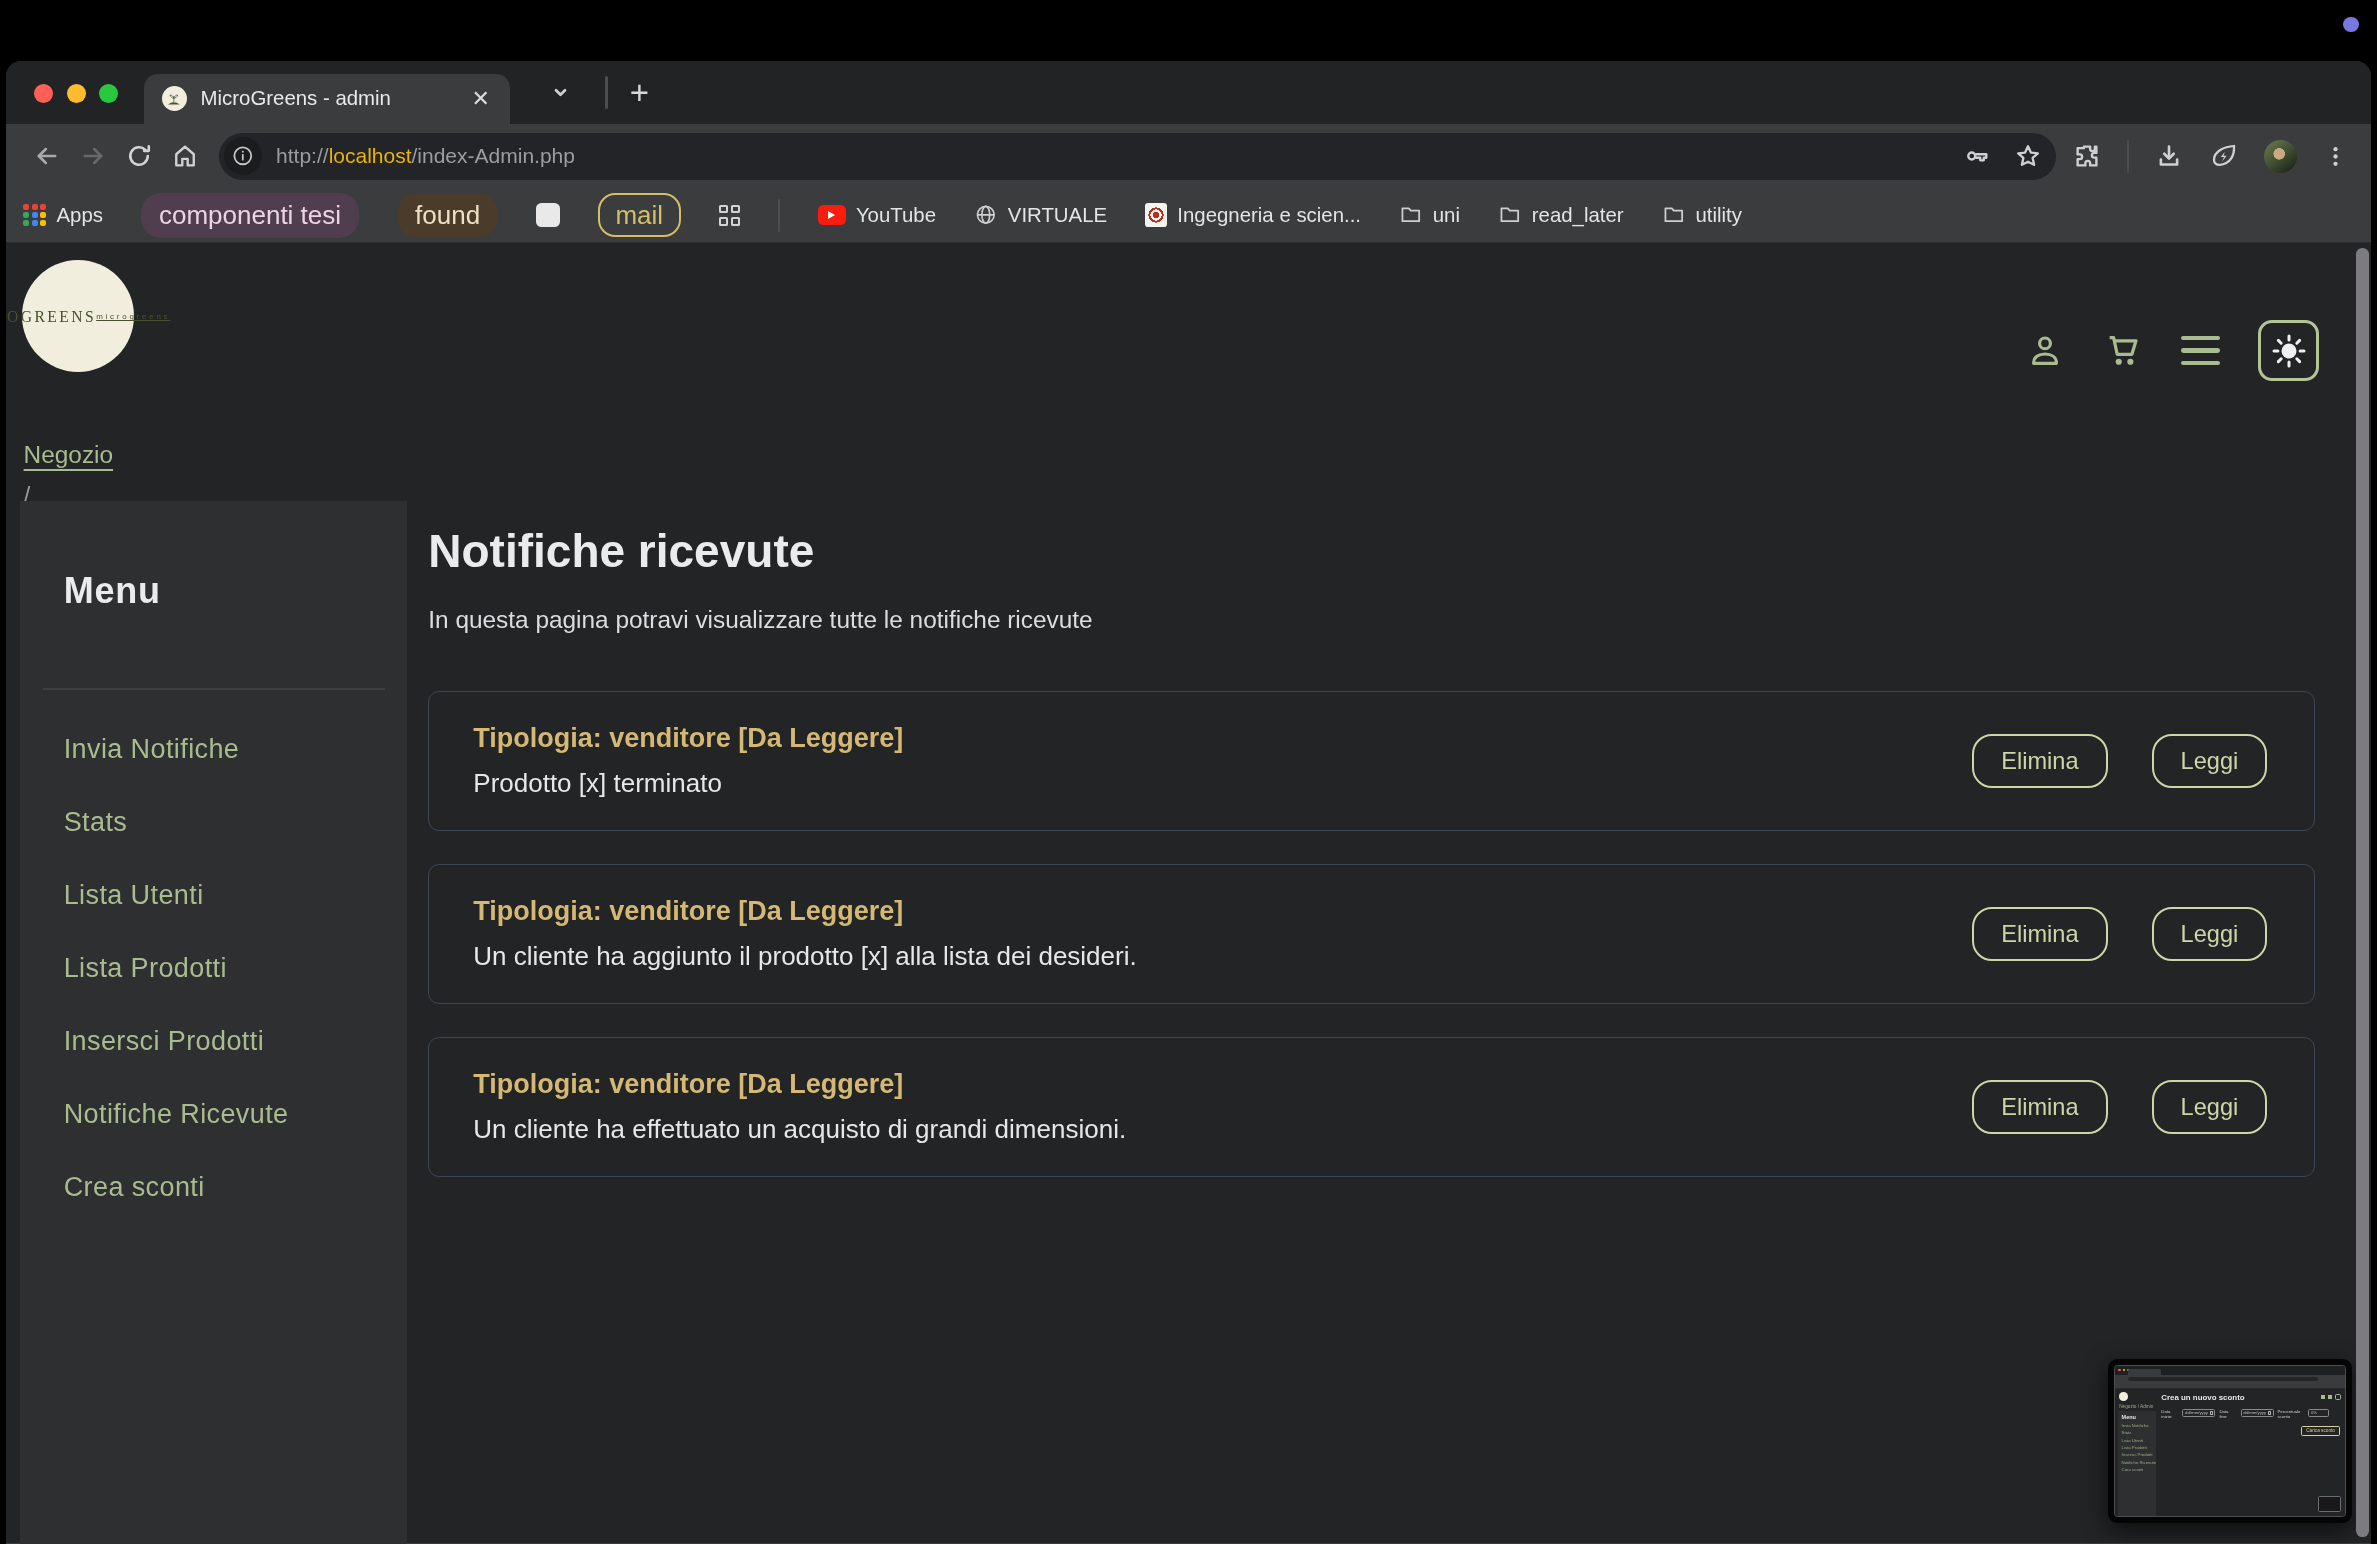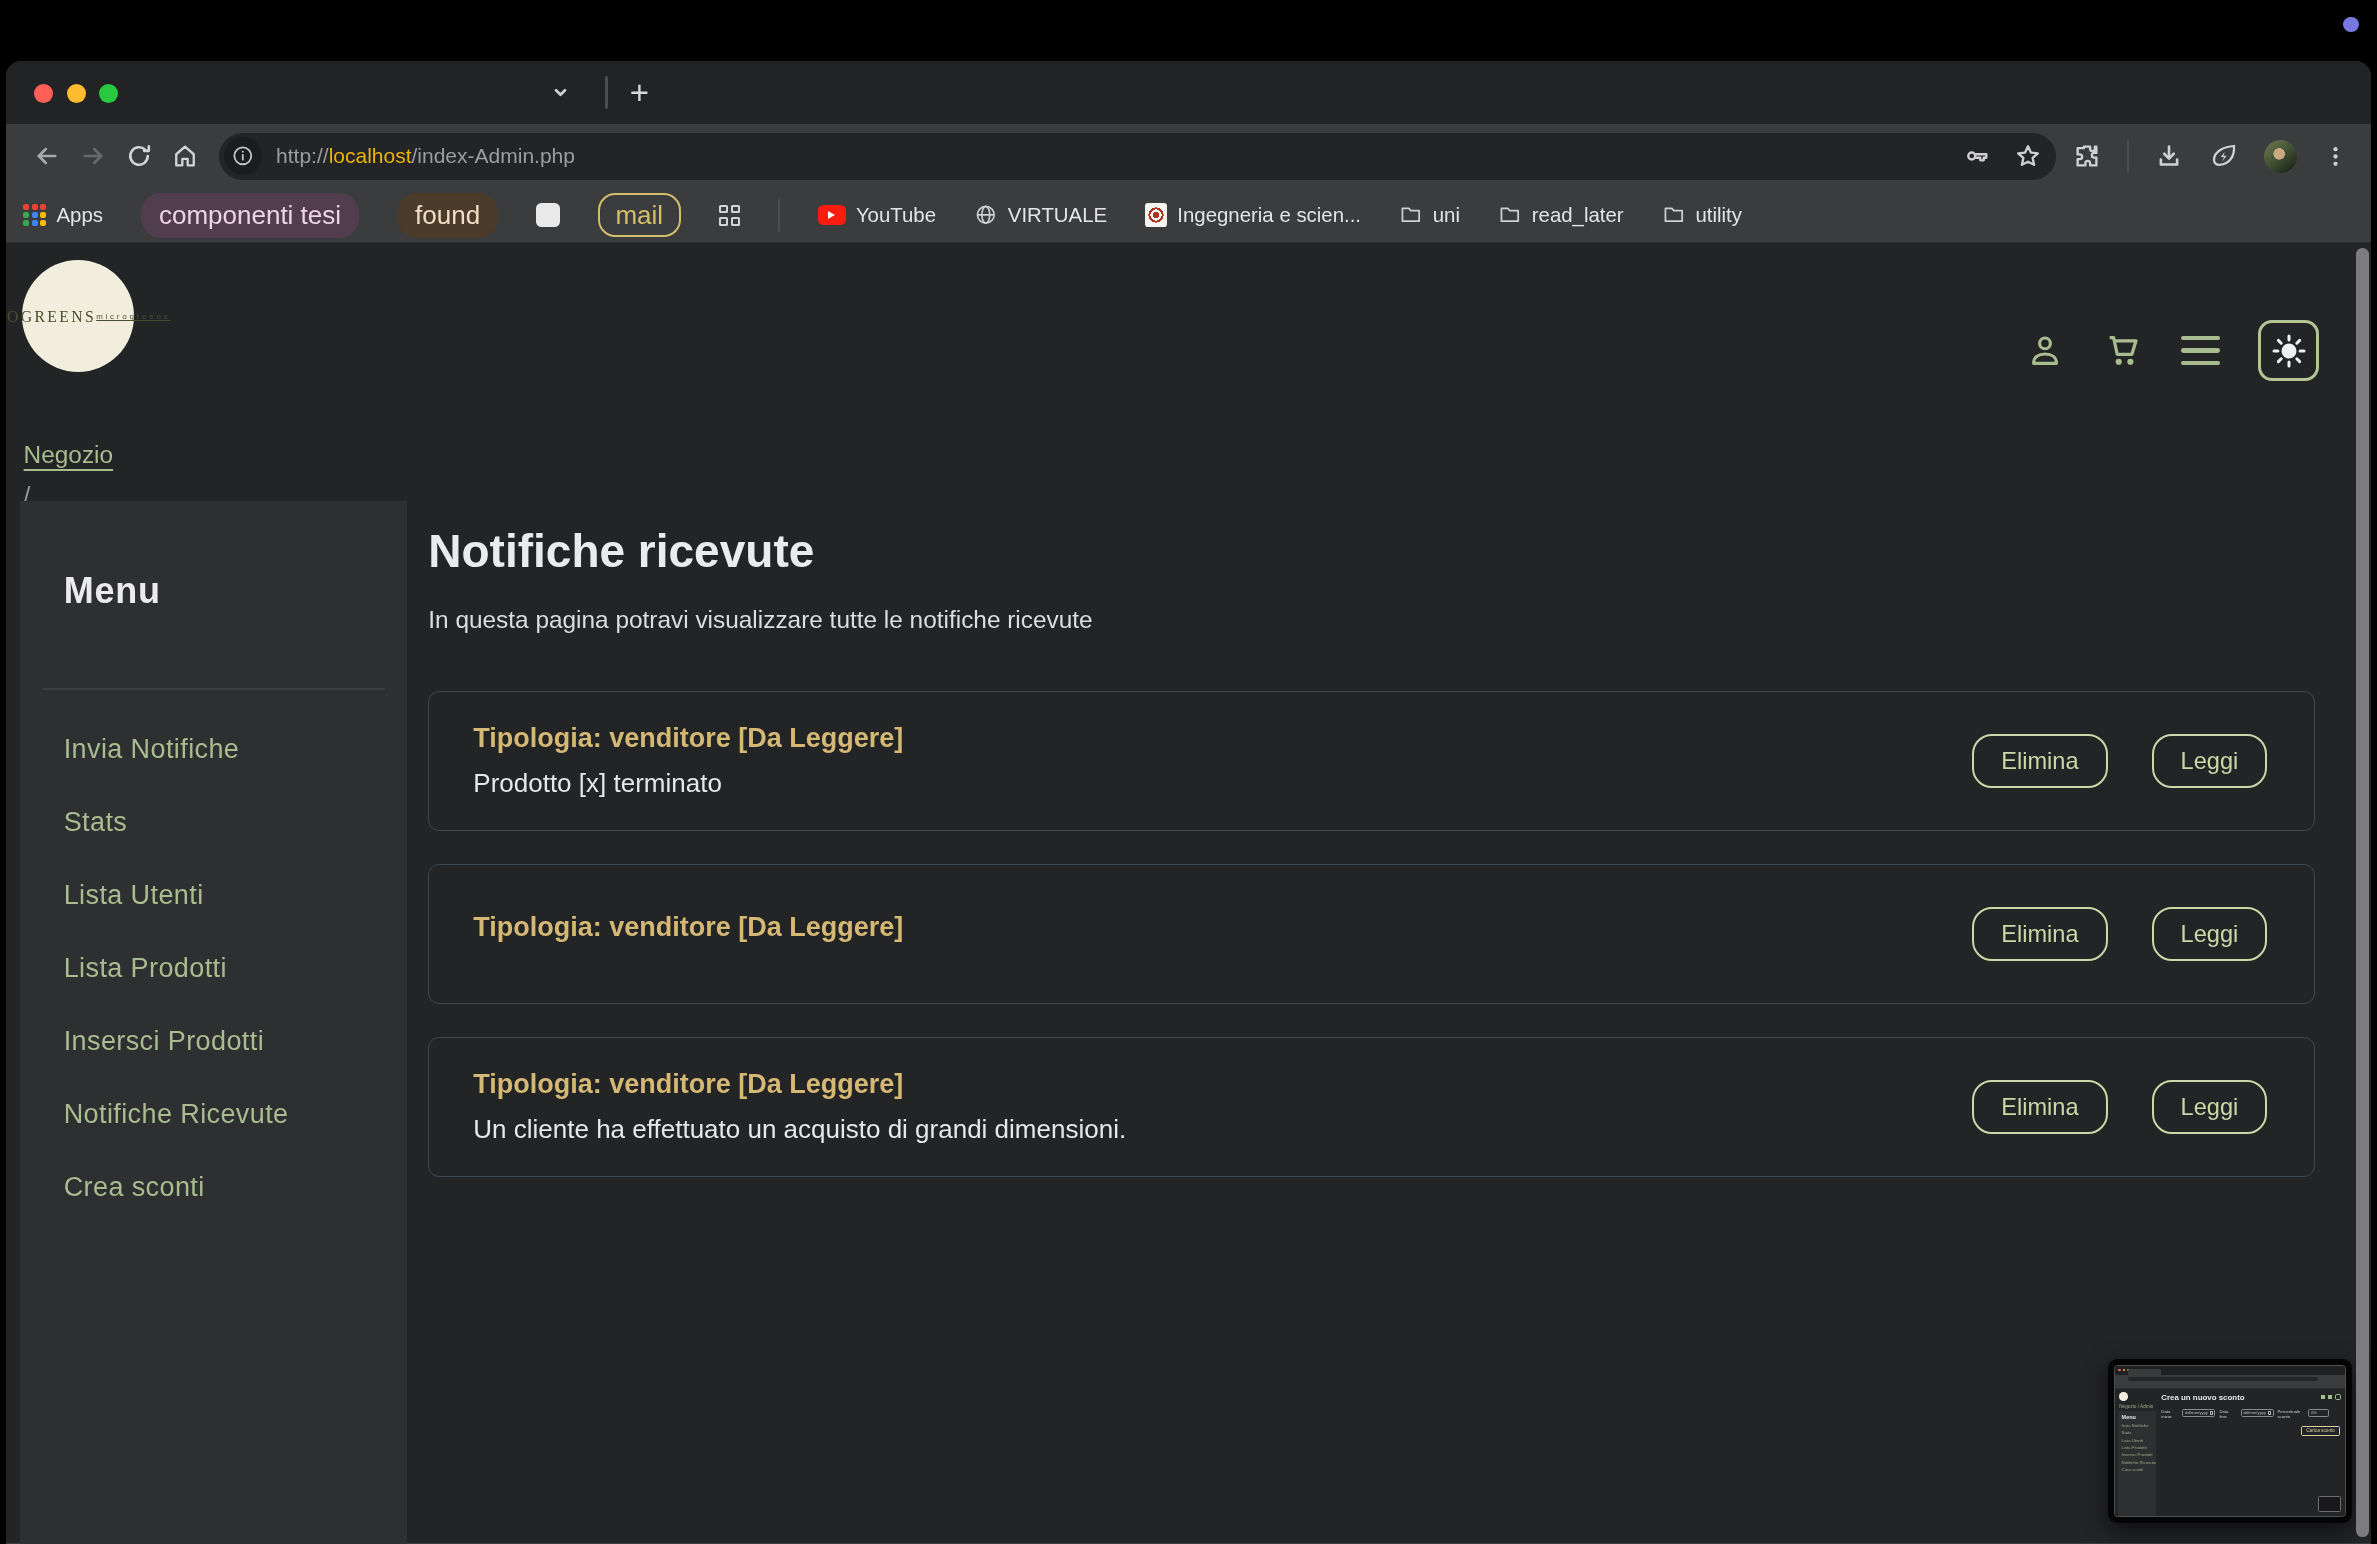--- a/index.html
+++ b/index.html
@@ -189,20 +189,32 @@
 <span class="menubar-dot"></span>
 
 <div class="window">
 
   <div class="tabstrip">
     <div class="traffic-lights">
       <span class="light red"></span>
       <span class="light yellow"></span>
       <span class="light green"></span>
     </div>
+    <div class="tab">
+      <span class="tab-favicon">
+        <svg width="15.7" height="13.4" viewBox="0 0 64 52">
+          <path d="M8 50 Q32 32 56 50 Z" fill="currentColor"></path>
+          <path d="M32 40V16" stroke="currentColor" stroke-width="3" fill="none"></path>
+          <path d="M32 24C26 24 19 20 16 11c8 0 14 5 16 13Z" fill="none" stroke="currentColor" stroke-width="3"></path>
+          <path d="M32 24c6 0 13-4 16-13-8 0-14 5-16 13Z" fill="none" stroke="currentColor" stroke-width="3"></path>
+        </svg>
+      </span>
+      <span class="tab-title">MicroGreens - admin</span>
+      <span class="tab-close">✕</span>
+    </div>
     <div class="tabstrip-buttons">
       <span class="tool-btn">
         <svg width="27" height="27" viewBox="0 0 24 24" fill="none" stroke="currentColor" stroke-width="2.4" stroke-linecap="round" stroke-linejoin="round">
             <path d="M8 10l4 4 4-4"></path>
           </svg>
       </span>
       <span class="vdivider"></span>
       <span class="plus-glyph">+</span>
     </div>
   </div>
@@ -438,20 +450,21 @@
           <div class="card-body">Prodotto [x] terminato</div>
         </div>
         <div class="card-actions">
           <button class="btn">Elimina</button>
           <button class="btn">Leggi</button>
         </div>
       </div>
       <div class="card">
         <div class="card-text">
           <div class="card-title">Tipologia: venditore [Da Leggere]</div>
+          <div class="card-body">Un cliente ha aggiunto il prodotto [x] alla lista dei desideri.</div>
         </div>
         <div class="card-actions">
           <button class="btn">Elimina</button>
           <button class="btn">Leggi</button>
         </div>
       </div>
       <div class="card">
         <div class="card-text">
           <div class="card-title">Tipologia: venditore [Da Leggere]</div>
           <div class="card-body">Un cliente ha effettuato un acquisto di grandi dimensioni.</div>

